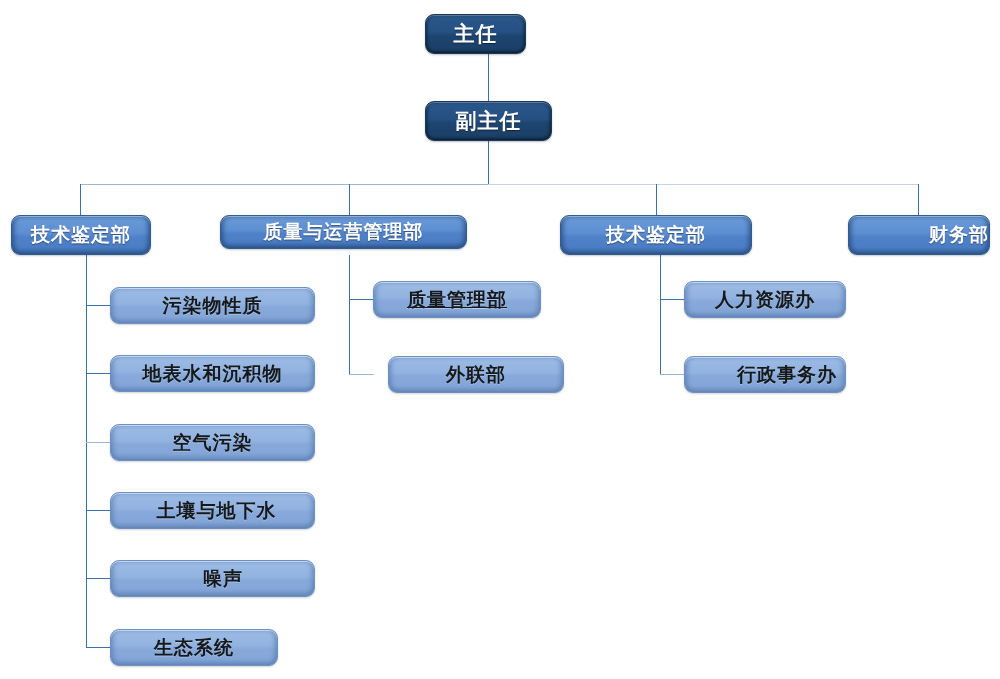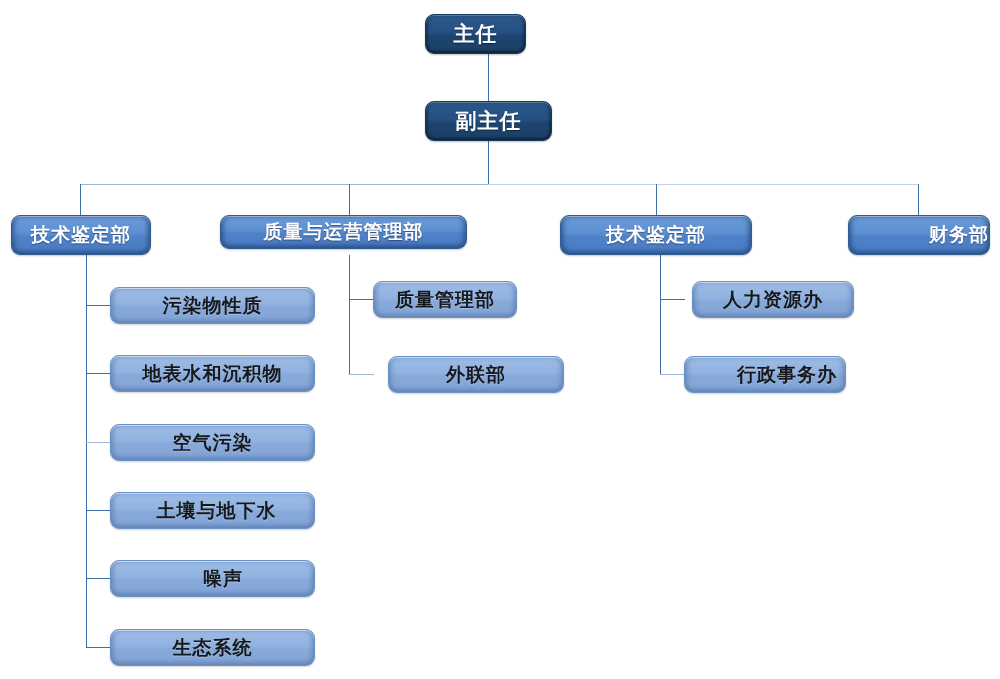--- a/index.html
+++ b/index.html
@@ -151,33 +151,33 @@
   </div>
 
   <div class="node lvl3" style="left:110px; top:492px; width:205px; height:37px;padding-left:8px;">
     <span>土壤与地下水</span>
   </div>
 
   <div class="node lvl3" style="left:110px; top:560px; width:205px; height:37px;padding-left:21px;">
     <span>噪声</span>
   </div>
 
-  <div class="node lvl3" style="left:110px; top:629px; width:205px; height:37px;">
+  <div class="node lvl3" style="left:110px; top:629px; width:168px; height:37px;">
     <span>生态系统</span>
   </div>
 
-  <div class="node lvl3" style="left:373px; top:281px; width:144px; height:37px;">
+  <div class="node lvl3" style="left:373px; top:281px; width:168px; height:37px;text-decoration:underline;">
     <span>质量管理部</span>
   </div>
 
   <div class="node lvl3" style="left:388px; top:356px; width:176px; height:37px;">
     <span>外联部</span>
   </div>
 
-  <div class="node lvl3" style="left:684px; top:281px; width:162px; height:37px;margin-left:8px;">
+  <div class="node lvl3" style="left:684px; top:281px; width:162px; height:37px;">
     <span>人力资源办</span>
   </div>
 
   <div class="node lvl3" style="left:684px; top:356px; width:162px; height:37px;padding-left:44px;">
     <span>行政事务办</span>
   </div>
 
 </div>
 
 </body></html>

